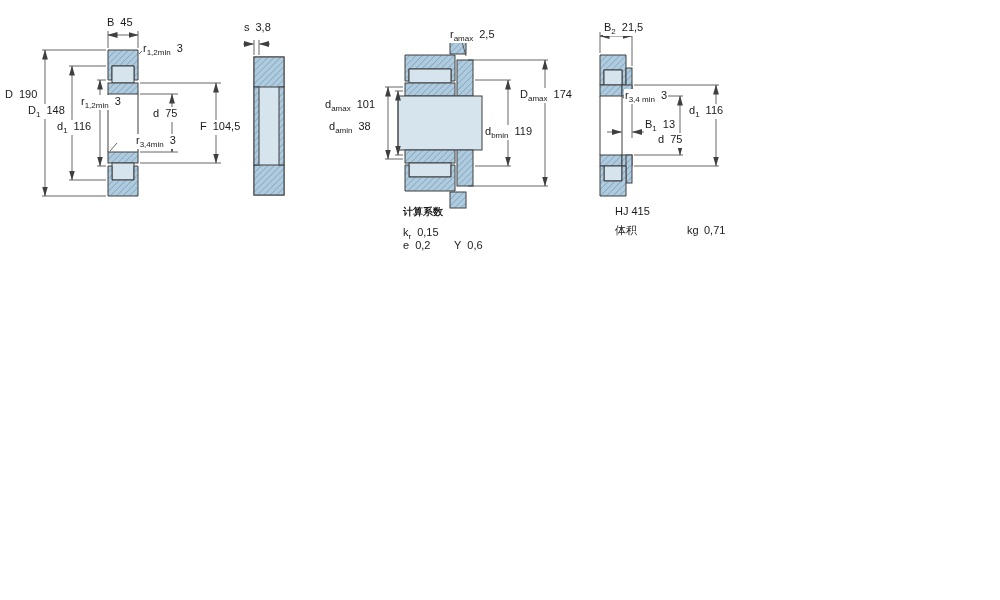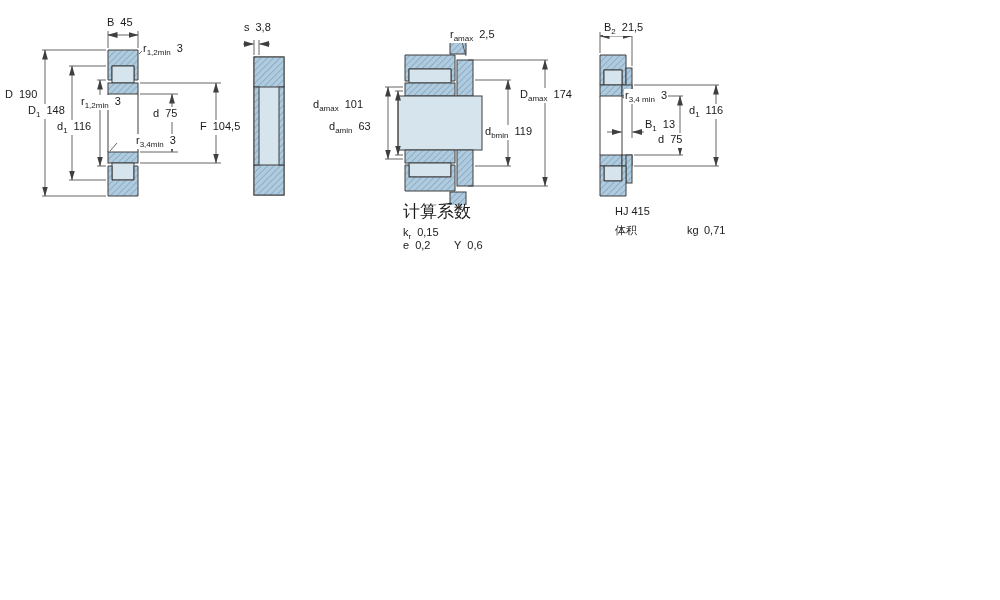--- a/index.html
+++ b/index.html
@@ -11,21 +11,21 @@
   .lbl {
     position: absolute;
     font-size: 11px;
     line-height: 13px;
     white-space: nowrap;
     background: #ffffff;
     padding: 0 1px;
   }
   .lbl sub { font-size: 8px; line-height: 1; }
   .lbl .v { margin-left: 6px; }
-  .bold { font-weight: normal; font-size: 17px; }
+  .bold { font-weight: bold; font-size: 10px; }
 </style>
 </head>
 <body>
 
 <div class="canvas">
 
   <svg width="1000" height="600" viewBox="0 0 1000 600">
     <defs>
       <pattern id="hatch" width="4.5" height="4.5" patternUnits="userSpaceOnUse" patternTransform="rotate(45)">
         <rect width="4.5" height="4.5" fill="#b0cbde"></rect>
@@ -157,22 +157,22 @@
   <div class="lbl" style="left:27px;top:104px"><span>D</span><sub>1</sub><span class="v">148</span></div>
   <div class="lbl" style="left:80px;top:95px"><span>r</span><sub>1,2min</sub><span class="v">3</span></div>
   <div class="lbl" style="left:56px;top:120px"><span>d</span><sub>1</sub><span class="v">116</span></div>
   <div class="lbl" style="left:152px;top:107px"><span>d</span><sub></sub><span class="v">75</span></div>
   <div class="lbl" style="left:135px;top:134px"><span>r</span><sub>3,4min</sub><span class="v">3</span></div>
   <div class="lbl" style="left:199px;top:120px"><span>F</span><sub></sub><span class="v">104,5</span></div>
 
   <div class="lbl" style="left:243px;top:21px"><span>s</span><sub></sub><span class="v">3,8</span></div>
 
   <div class="lbl" style="left:449px;top:28px"><span>r</span><sub>amax</sub><span class="v">2,5</span></div>
-  <div class="lbl" style="left:312px;top:98px"><span>d</span><sub>amax</sub><span class="v">101</span></div>
-  <div class="lbl" style="left:328px;top:120px"><span>d</span><sub>amin</sub><span class="v">63</span></div>
+  <div class="lbl" style="left:324px;top:98px"><span>d</span><sub>amax</sub><span class="v">101</span></div>
+  <div class="lbl" style="left:328px;top:120px"><span>d</span><sub>amin</sub><span class="v">38</span></div>
   <div class="lbl" style="left:484px;top:125px"><span>d</span><sub>bmin</sub><span class="v">119</span></div>
   <div class="lbl" style="left:519px;top:88px"><span>D</span><sub>amax</sub><span class="v">174</span></div>
 
   <div class="lbl bold" style="left:402px;top:205px">计算系数</div>
   <div class="lbl" style="left:402px;top:226px"><span>k</span><sub>r</sub><span class="v">0,15</span></div>
   <div class="lbl" style="left:402px;top:239px"><span>e</span><sub></sub><span class="v">0,2</span></div>
   <div class="lbl" style="left:453px;top:239px"><span>Y</span><sub></sub><span class="v">0,6</span></div>
 
   <div class="lbl" style="left:603px;top:21px"><span>B</span><sub>2</sub><span class="v">21,5</span></div>
   <div class="lbl" style="left:624px;top:89px"><span>r</span><sub>3,4 min</sub><span class="v">3</span></div>

